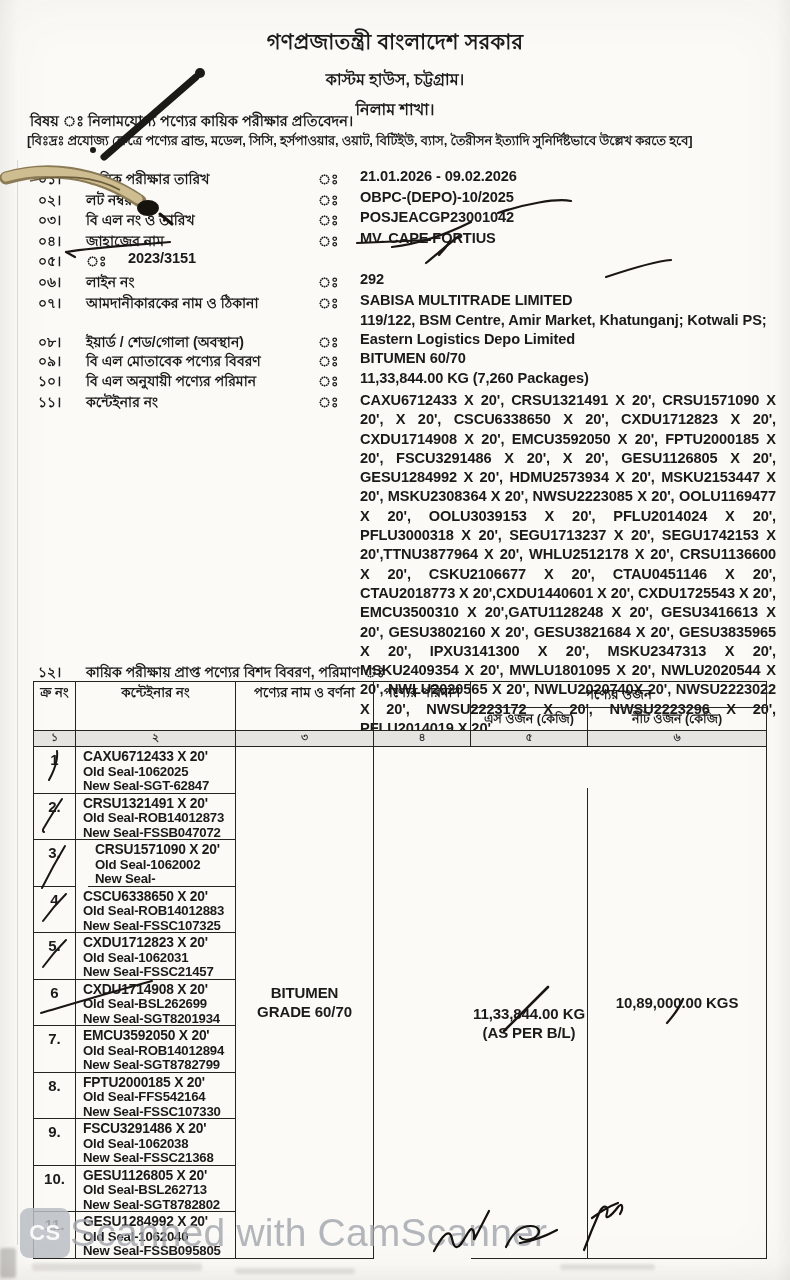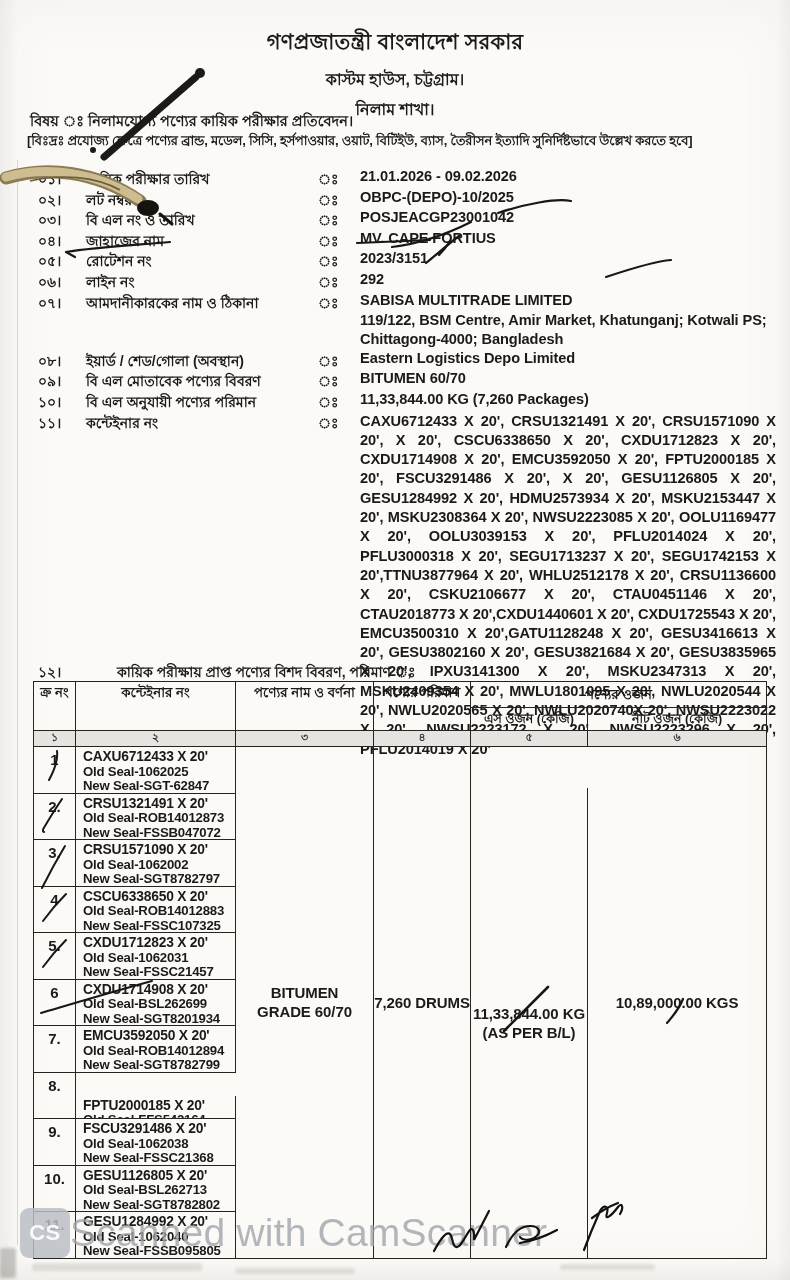--- a/index.html
+++ b/index.html
@@ -24,21 +24,21 @@
   
   #fields{position:absolute;top:168px;left:38px;width:740px;}
   .f-row{display:flex;align-items:flex-start;height:20.6px;}
   .f-row:nth-of-type(8),.f-row:nth-of-type(9){height:18.8px;}
   .f-row:last-of-type{height:auto;}
   .f-no{flex:0 0 48px;font-size:14px;font-weight:700;}
   .f-label{flex:0 0 232px;font-size:14px;font-weight:600;}
   .f-sep{flex:0 0 42px;font-size:14px;font-weight:700;text-align:left;}
   .f-value{flex:1 1 auto;font-size:14.6px;font-weight:700;letter-spacing:-.1px;}
   .f-row:last-of-type .f-value{flex:0 0 416px;width:416px;text-align:justify;line-height:19.3px;}
-  #item12{position:absolute;top:661px;left:38px;display:flex;font-size:14px;gap:31px;}
+  #item12{position:absolute;top:661px;left:38px;display:flex;font-size:14px;}
   #item12 .f-no{flex:0 0 48px;}
   #item12 .f-label{flex:0 0 auto;font-weight:600;}
   
   #tbl{
     position:absolute;top:681px;left:33px;width:732px;
     display:grid;grid-template-columns:42px 160px 138px 97px 117px 178px;
     grid-template-rows:26px 23px 16px repeat(11,46.5px);
     border:1.6px solid #26241f;border-bottom:none;background:transparent;
   }
   .cell{border-right:1.4px solid #26241f;border-bottom:1.4px solid #26241f;box-sizing:border-box;overflow:hidden;}
@@ -115,21 +115,20 @@
 
       <div class="f-row">
         <div class="f-no">০৪।</div>
         <div class="f-label">জাহাজের নাম</div>
         <div class="f-sep">ঃ</div>
         <div class="f-value">MV. CAPE FORTIUS</div>
       </div>
 
       <div class="f-row">
         <div class="f-no">০৫।</div>
-        <div class="f-label">রোটেশন নং</div>
         <div class="f-sep">ঃ</div>
         <div class="f-value">2023/3151</div>
       </div>
 
       <div class="f-row">
         <div class="f-no">০৬।</div>
         <div class="f-label">লাইন নং</div>
         <div class="f-sep">ঃ</div>
         <div class="f-value">292</div>
       </div>
@@ -141,26 +140,20 @@
         <div class="f-value">SABISA MULTITRADE LIMITED</div>
       </div>
 
       <div class="f-row">
         <div class="f-no"></div>
         <div class="f-label"></div>
         <div class="f-sep"></div>
         <div class="f-value">119/122, BSM Centre, Amir Market, Khatunganj; Kotwali PS;</div>
       </div>
 
-      <div class="f-row">
-        <div class="f-no"></div>
-        <div class="f-label"></div>
-        <div class="f-sep"></div>
-        <div class="f-value">Chittagong-4000; Bangladesh</div>
-      </div>
 
       <div class="f-row">
         <div class="f-no">০৮।</div>
         <div class="f-label">ইয়ার্ড / শেড/গোলা (অবস্থান)</div>
         <div class="f-sep">ঃ</div>
         <div class="f-value">Eastern Logistics Depo Limited</div>
       </div>
 
       <div class="f-row">
         <div class="f-no">০৯।</div>
@@ -214,21 +207,21 @@
       </div>
 
       <div class="cell sl" style="grid-row: 5;">2.</div>
       <div class="cell cont" style="grid-row: 5;">
         <div class="cnum">CRSU1321491 X 20'</div>
         <div class="seal">Old Seal-ROB14012873</div>
         <div class="seal">New Seal-FSSB047072</div>
       </div>
 
       <div class="cell sl" style="grid-row: 6;">3.</div>
-      <div class="cell cont" style="grid-row: 6;">
+      <div class="cell cont" style="grid-row: 6; margin-left: 12px;">
         <div class="cnum">CRSU1571090 X 20'</div>
         <div class="seal">Old Seal-1062002</div>
         <div class="seal">New Seal-SGT8782797</div>
       </div>
 
       <div class="cell sl" style="grid-row: 7;">4</div>
       <div class="cell cont" style="grid-row: 7;">
         <div class="cnum">CSCU6338650 X 20'</div>
         <div class="seal">Old Seal-ROB14012883</div>
         <div class="seal">New Seal-FSSC107325</div>
@@ -249,21 +242,21 @@
       </div>
 
       <div class="cell sl" style="grid-row: 10;">7.</div>
       <div class="cell cont" style="grid-row: 10;">
         <div class="cnum">EMCU3592050 X 20'</div>
         <div class="seal">Old Seal-ROB14012894</div>
         <div class="seal">New Seal-SGT8782799</div>
       </div>
 
       <div class="cell sl" style="grid-row: 11;">8.</div>
-      <div class="cell cont" style="grid-row: 11; margin-top: 23px;">
+      <div class="cell cont" style="grid-row: 11;">
         <div class="cnum">FPTU2000185 X 20'</div>
         <div class="seal">Old Seal-FFS542164</div>
         <div class="seal">New Seal-FSSC107330</div>
       </div>
 
       <div class="cell sl" style="grid-row: 12;">9.</div>
       <div class="cell cont" style="grid-row: 12;">
         <div class="cnum">FSCU3291486 X 20'</div>
         <div class="seal">Old Seal-1062038</div>
         <div class="seal">New Seal-FSSC21368</div>
@@ -280,21 +273,20 @@
       <div class="cell cont" style="grid-row: 14;">
         <div class="cnum">GESU1284992 X 20'</div>
         <div class="seal">Old Seal-1062040</div>
         <div class="seal">New Seal-FSSB095805</div>
       </div>
 
     <div class="cell mcell m-desc">
       <div>BITUMEN</div>
       <div>GRADE 60/70</div>
     </div>
-    <div class="cell mcell m-qty">7,260 DRUMS</div>
     <div class="cell mcell m-gross">
       <div>11,33,844.00 KG</div>
       <div>(AS PER B/L)</div>
     </div>
     <div class="cell mcell m-net c-last">10,89,000.00 KGS</div>
   </div>
 
   <div id="wm">
     <div class="logo">CS</div>
     <div class="txt">Scanned with CamScanner</div>

